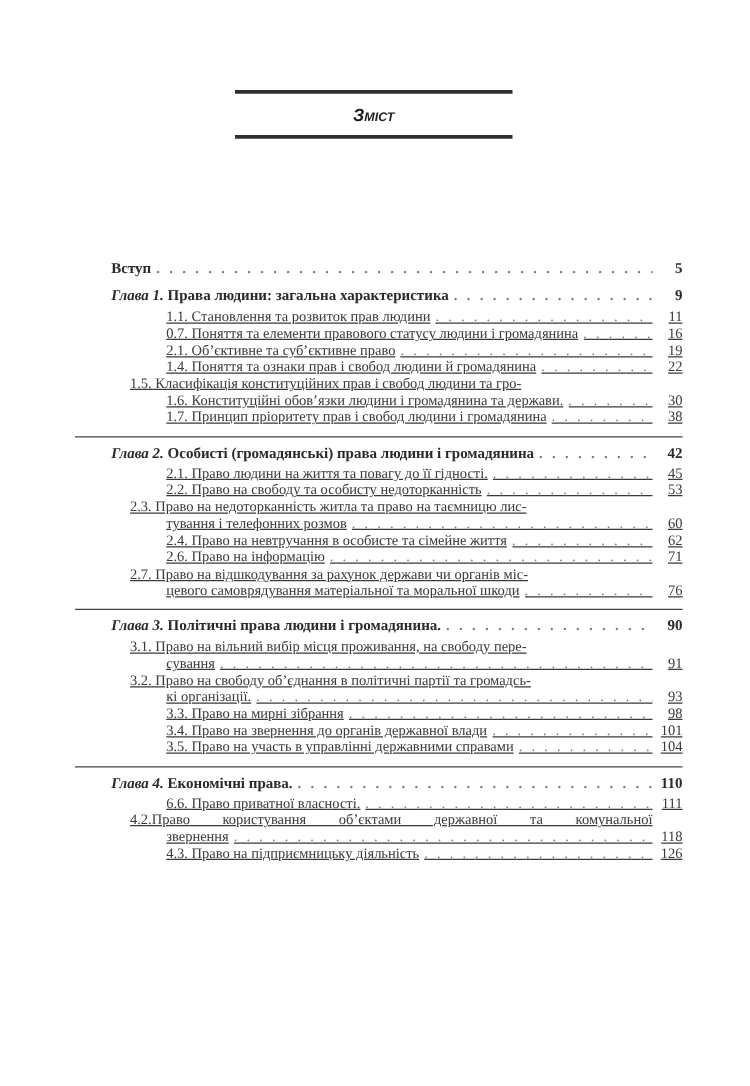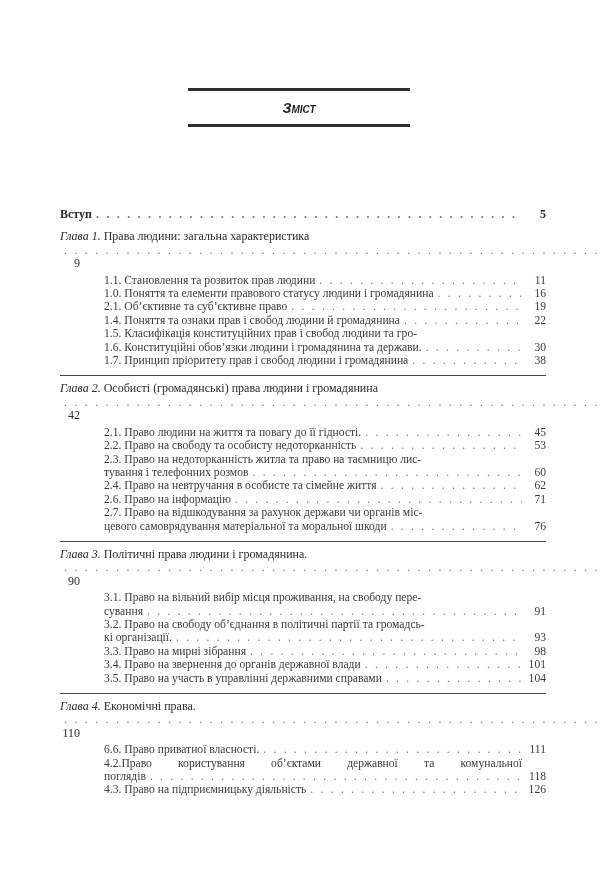--- a/index.html
+++ b/index.html
@@ -1,32 +1,32 @@
 <!DOCTYPE html>
 <html><head>
   <meta charset="utf-8">
   <style>
     html, body { margin: 0; padding: 0; background: #ffffff; }
     body { width: 600px; height: 869px; position: relative; overflow: hidden;
            font-family: "Liberation Serif", "DejaVu Serif", serif; color: #2a2a2a; }
-    .header { position: absolute; left: 188px; top: 88px; width: 222px; }
+    .header { position: absolute; left: 188px; top: 72px; width: 222px; }
     .rule { height: 3px; background: #2f2f2f; }
     .title { text-align: center; font-family: "Liberation Sans", "DejaVu Sans", sans-serif;
              font-weight: bold; font-style: italic; font-size: 14px; padding: 9px 0 8px 0;
              font-variant: small-caps; color: #1e1e1e; }
     .toc { position: absolute; left: 60px; top: 208px; width: 486px; font-size: 11.6px; line-height: 13.4px; }
-    .row { display: flex; align-items: flex-start; }
+    .row { display: flex; align-items: flex-end; margin-left: 29px; }
     .row .txt { white-space: nowrap; }
     .row .dots { flex: 1; overflow: hidden; white-space: nowrap; margin: 0 4px; color: #777; letter-spacing: 2.2px; }
     .row .dots::after { content: ". . . . . . . . . . . . . . . . . . . . . . . . . . . . . . . . . . . . . . . . . . . . . . . . . . . . . . . . . . . . . . . . . . . . . . . . . . . . . . . . . . . . . . . . . . . . . . . . . . . . . ."; }
     .row .pg { min-width: 20px; text-align: right; }
     .top { font-weight: bold; font-size: 12px; margin-bottom: 9px; }
-    .chapter { font-weight: normal; font-size: 12px; margin-top: 6px; margin-bottom: 3px; flex-direction: column; }
+    .chapter { font-weight: bold; font-size: 12px; margin-top: 6px; margin-bottom: 3px; }
     .chapter .lbl { font-style: italic; }
-    .sub { padding-left: 44px; color: #3a3a3a; }
+    .sub { padding-left: 44px; color: #3a3a3a; text-decoration: underline; }
     .sep { height: 1px; background: #444; margin: 8px 0 4px 0; }
   </style>
 </head>
 <body>
 
 <div class="header">
   <div class="rule"></div>
   <div class="title">Зміст</div>
   <div class="rule"></div>
 </div>
@@ -43,21 +43,21 @@
     <span class="txt"><span class="lbl">Глава 1.</span> <span>Права людини: загальна характеристика</span></span>
     <span class="dots"></span>
     <span class="pg">9</span>
   </div>
   <div class="row sub">
       <span class="txt">1.1. Становлення та розвиток прав людини</span>
       <span class="dots"></span>
       <span class="pg">11</span>
     </div>
   <div class="row sub">
-      <span class="txt">1.0. Поняття та елементи правового статусу людини і громадянина</span>
+      <span class="txt">0.7. Поняття та елементи правового статусу людини і громадянина</span>
       <span class="dots"></span>
       <span class="pg">16</span>
     </div>
   <div class="row sub">
       <span class="txt">2.1. Об’єктивне та суб’єктивне право</span>
       <span class="dots"></span>
       <span class="pg">19</span>
     </div>
   <div class="row sub">
       <span class="txt">1.4. Поняття та ознаки прав і свобод людини й громадянина</span>
@@ -169,21 +169,21 @@
     <span class="pg">110</span>
   </div>
   <div class="row sub">
       <span class="txt">6.6. Право приватної власності.</span>
       <span class="dots"></span>
       <span class="pg">111</span>
     </div>
   <div class="sub">
     <div style="text-align:justify;text-align-last:justify;padding-right:24px">4.2.Право користування об’єктами державної та комунальної</div>
     <div class="row">
-        <span class="txt">поглядів</span>
+        <span class="txt">звернення</span>
         <span class="dots"></span>
         <span class="pg">118</span>
       </div>
   </div>
   <div class="row sub">
       <span class="txt">4.3. Право на підприємницьку діяльність</span>
       <span class="dots"></span>
       <span class="pg">126</span>
     </div>
 </div>

